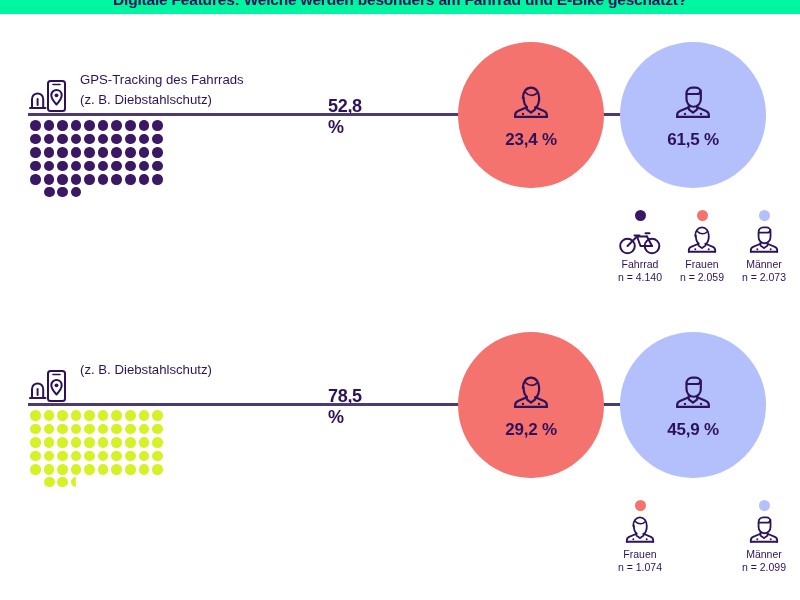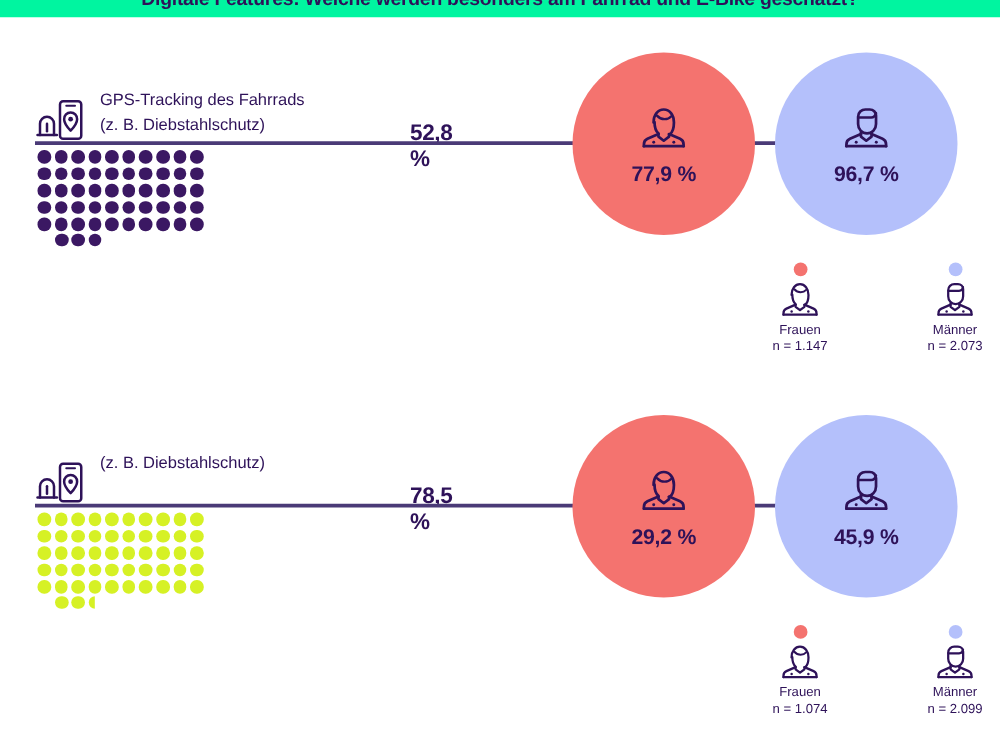--- a/index.html
+++ b/index.html
@@ -303,53 +303,69 @@
     <path d="M14.5 16.5c0-5.5 3.2-9.5 7.5-9.5s7.5 4 7.5 9.5c0 4.4-1.2 7.3-3 8.7" stroke="#2e1259" stroke-width="2" stroke-linecap="round"></path>
     <path d="M15.2 16.2c0 4.3 1.2 7 2.9 8.4" stroke="#2e1259" stroke-width="2" stroke-linecap="round"></path>
     <path d="M17 11.5c1.6 1.8 4.2 2.6 5.6 2.6 1.6 0 3.6-.6 4.8-2" stroke="#2e1259" stroke-width="1.7" stroke-linecap="round"></path>
     <path d="M18.1 24.6V27l3.9 3 3.9-3v-2.4" stroke="#2e1259" stroke-width="2" stroke-linejoin="round"></path>
     <path d="M18.1 25.1 10 28.6c-1.6.7-2.6 2.3-2.6 4V34" stroke="#2e1259" stroke-width="2" stroke-linecap="round"></path>
     <path d="M25.9 25.1 34 28.6c1.6.7 2.6 2.3 2.6 4V34" stroke="#2e1259" stroke-width="2" stroke-linecap="round"></path>
     <path d="M7.4 34h29.2" stroke="#2e1259" stroke-width="2" stroke-linecap="round"></path>
     <circle cx="14.6" cy="31.2" r="1.1" fill="#2e1259"></circle>
     <circle cx="29.4" cy="31.2" r="1.1" fill="#2e1259"></circle>
   </svg></span>
-      <div class="circle-pct">77,9 %</div>
+      <div class="circle-pct">23,4 %</div>
     </div>
     <div class="circle circle-men" style="background: rgb(180, 192, 251);">
       <span><svg width="48" height="41.28" viewBox="0 0 44 38" fill="none">
     <path d="M16 17.5v-5.2c0-3 2.4-5.3 5.4-5.3h3.2c2.6 0 4.6 2 4.6 4.6v6c0 3.9-2.8 7-6.6 7s-6.6-3.1-6.6-7z" stroke="#2e1259" stroke-width="2" stroke-linejoin="round"></path>
     <path d="M16.3 12.9h9.3c1.8 0 3.3-1.4 3.5-3.2" stroke="#2e1259" stroke-width="2" stroke-linecap="round"></path>
     <path d="M18.1 23.2V27l3.9 3 3.9-3v-3.8" stroke="#2e1259" stroke-width="2" stroke-linejoin="round"></path>
     <path d="M18.1 25.1 10 28.6c-1.6.7-2.6 2.3-2.6 4V34" stroke="#2e1259" stroke-width="2" stroke-linecap="round"></path>
     <path d="M25.9 25.1 34 28.6c1.6.7 2.6 2.3 2.6 4V34" stroke="#2e1259" stroke-width="2" stroke-linecap="round"></path>
     <path d="M7.4 34h29.2" stroke="#2e1259" stroke-width="2" stroke-linecap="round"></path>
     <circle cx="14.6" cy="31.2" r="1.1" fill="#2e1259"></circle>
     <circle cx="29.4" cy="31.2" r="1.1" fill="#2e1259"></circle>
   </svg></span>
-      <div class="circle-pct">96,7 %</div>
+      <div class="circle-pct">61,5 %</div>
     </div>
     <div class="legend">
+      <div class="legend-item">
+        <div class="legend-swatch" style="background: rgb(59, 24, 99);"></div>
+        <div class="legend-icon">
+          <svg width="44" height="28" viewBox="0 0 44 28" fill="none">
+    <circle cx="9.5" cy="19" r="7.3" stroke="#2e1259" stroke-width="2"></circle>
+    <circle cx="34" cy="19" r="7.3" stroke="#2e1259" stroke-width="2"></circle>
+    <path d="M9.5 19 19 9.5h10" stroke="#2e1259" stroke-width="2" stroke-linecap="round" stroke-linejoin="round"></path>
+    <path d="M19 9.5 22.5 19h11.5" stroke="#2e1259" stroke-width="2" stroke-linecap="round" stroke-linejoin="round"></path>
+    <path d="M29 9.5 34 19" stroke="#2e1259" stroke-width="2" stroke-linecap="round"></path>
+    <path d="M16.5 8.5h5" stroke="#2e1259" stroke-width="2" stroke-linecap="round"></path>
+    <path d="M27.5 6.2h4" stroke="#2e1259" stroke-width="2" stroke-linecap="round"></path>
+  </svg>
+        </div>
+        <div class="legend-label">Fahrrad</div>
+        <div class="legend-n">n = 4.140</div>
+      </div>
       <div class="legend-item">
         <div class="legend-swatch" style="background: rgb(244, 115, 111);"></div>
         <div class="legend-icon">
           <svg width="40" height="34.4" viewBox="0 0 44 38" fill="none">
     <path d="M14.5 16.5c0-5.5 3.2-9.5 7.5-9.5s7.5 4 7.5 9.5c0 4.4-1.2 7.3-3 8.7" stroke="#2e1259" stroke-width="2" stroke-linecap="round"></path>
     <path d="M15.2 16.2c0 4.3 1.2 7 2.9 8.4" stroke="#2e1259" stroke-width="2" stroke-linecap="round"></path>
     <path d="M17 11.5c1.6 1.8 4.2 2.6 5.6 2.6 1.6 0 3.6-.6 4.8-2" stroke="#2e1259" stroke-width="1.7" stroke-linecap="round"></path>
     <path d="M18.1 24.6V27l3.9 3 3.9-3v-2.4" stroke="#2e1259" stroke-width="2" stroke-linejoin="round"></path>
     <path d="M18.1 25.1 10 28.6c-1.6.7-2.6 2.3-2.6 4V34" stroke="#2e1259" stroke-width="2" stroke-linecap="round"></path>
     <path d="M25.9 25.1 34 28.6c1.6.7 2.6 2.3 2.6 4V34" stroke="#2e1259" stroke-width="2" stroke-linecap="round"></path>
     <path d="M7.4 34h29.2" stroke="#2e1259" stroke-width="2" stroke-linecap="round"></path>
     <circle cx="14.6" cy="31.2" r="1.1" fill="#2e1259"></circle>
     <circle cx="29.4" cy="31.2" r="1.1" fill="#2e1259"></circle>
   </svg>
         </div>
         <div class="legend-label">Frauen</div>
-        <div class="legend-n">n = 1.147</div>
+        <div class="legend-n">n = 2.059</div>
       </div>
       <div class="legend-item">
         <div class="legend-swatch" style="background: rgb(180, 192, 251);"></div>
         <div class="legend-icon">
           <svg width="40" height="34.4" viewBox="0 0 44 38" fill="none">
     <path d="M16 17.5v-5.2c0-3 2.4-5.3 5.4-5.3h3.2c2.6 0 4.6 2 4.6 4.6v6c0 3.9-2.8 7-6.6 7s-6.6-3.1-6.6-7z" stroke="#2e1259" stroke-width="2" stroke-linejoin="round"></path>
     <path d="M16.3 12.9h9.3c1.8 0 3.3-1.4 3.5-3.2" stroke="#2e1259" stroke-width="2" stroke-linecap="round"></path>
     <path d="M18.1 23.2V27l3.9 3 3.9-3v-3.8" stroke="#2e1259" stroke-width="2" stroke-linejoin="round"></path>
     <path d="M18.1 25.1 10 28.6c-1.6.7-2.6 2.3-2.6 4V34" stroke="#2e1259" stroke-width="2" stroke-linecap="round"></path>
     <path d="M25.9 25.1 34 28.6c1.6.7 2.6 2.3 2.6 4V34" stroke="#2e1259" stroke-width="2" stroke-linecap="round"></path>

